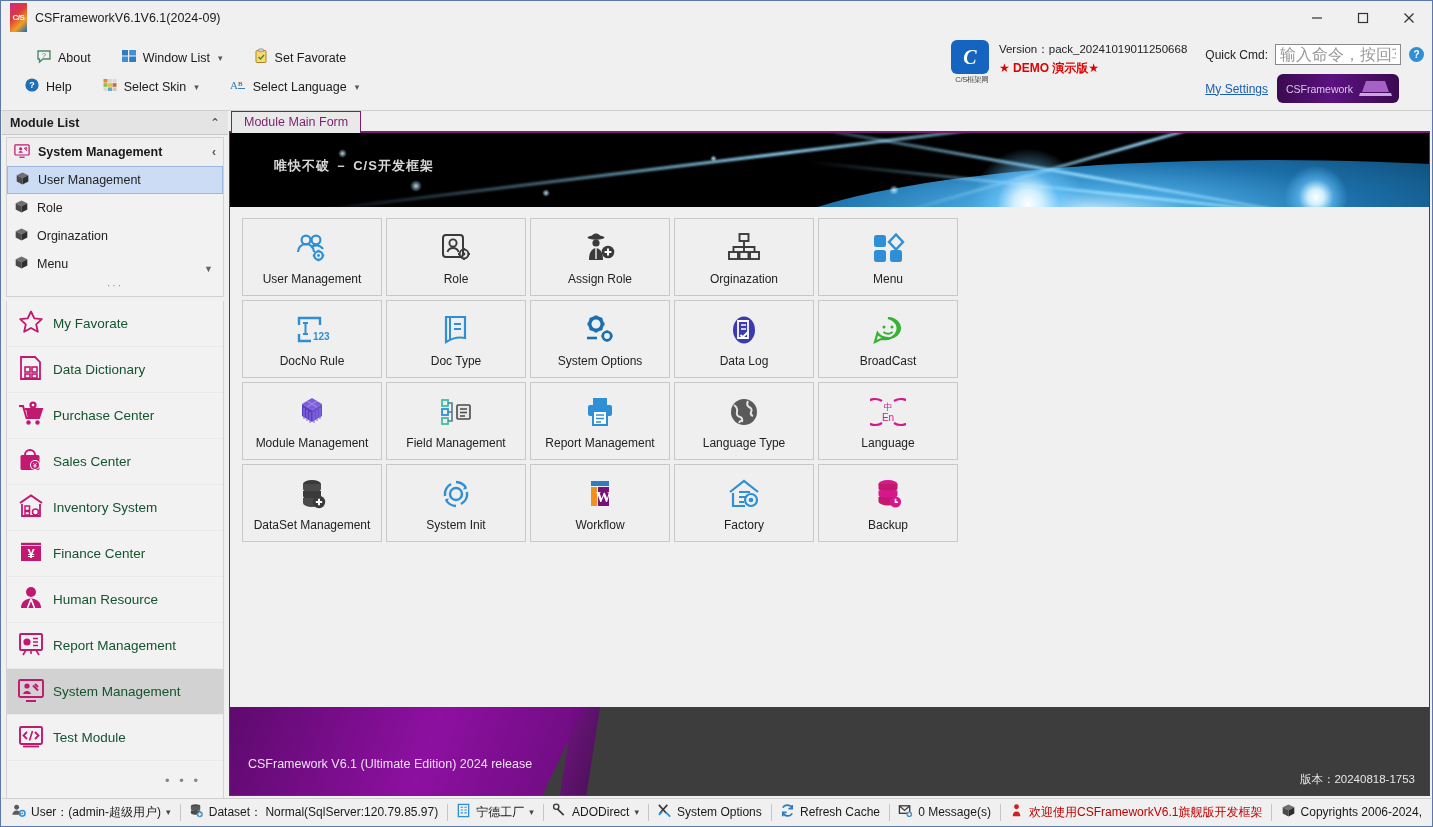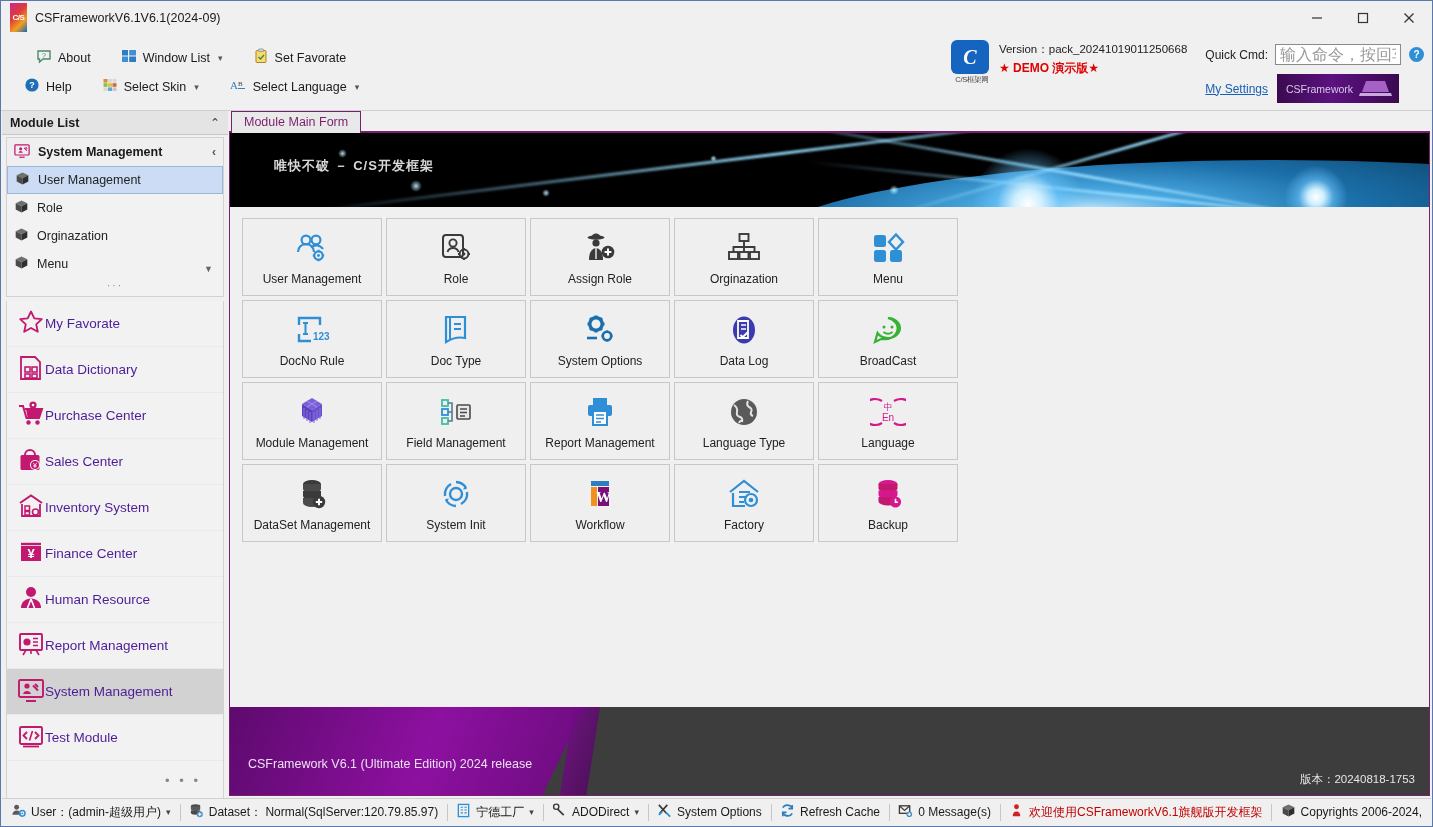--- a/index.html
+++ b/index.html
@@ -86,21 +86,21 @@
   .qc-help {
     width: 15px; height: 15px; border-radius: 50%; background: #2f8fd6;
     color: #fff; font-size: 10px; font-weight: bold;
     display: flex; align-items: center; justify-content: center; margin-left: 8px;
   }
   .qc-row2 { display: flex; align-items: center; margin-top: 9px; }
   .qc-settings { font-size: 12px; color: #1a5fb4; text-decoration: underline; margin-right: 9px; }
   .qc-banner {
     width: 122px; height: 29px; position: relative; overflow: hidden;
     background: linear-gradient(90deg,#3a0a50 0%,#5c1280 45%,#3a0a50 100%);
-    display: flex; align-items: center;
+    display: flex; align-items: center; border-radius: 6px;
   }
   .qc-banner span { color: #d8c8e8; font-size: 10.5px; margin-left: 9px; }
   .qc-banner .lap {
     position: absolute; right: 6px; top: 5px; width: 34px; height: 19px;
   }
 
   
   .sidebar {
     position: absolute; top: 110px; left: 1px; width: 226px; bottom: 30px;
     background: #f0f0f0;
@@ -127,22 +127,22 @@
   .sb-sub.sel { background: #cbdcf4; border: 1px solid #9ab8dd; }
   .sb-more { height: 18px; position: relative; }
   .sb-more .dots {
     position: absolute; left: 50%; transform: translateX(-50%); top: 2px;
     color: #888; letter-spacing: 2px; font-size: 10px;
   }
   .sb-scroll-caret { position: absolute; right: 10px; bottom: 22px; color: #666; font-size: 9px; }
 
   .sb-list { margin: 4px 4px 0 4px; border: 1px solid #d2d2d2; border-top: none; background: #f2f2f2; }
   .sb-item {
-    display: flex; align-items: center; height: 46px; padding: 0 6px 0 10px; gap: 0;
-    font-size: 13.5px; color: #4c1d95; border-bottom: 1px solid #eaeaea;
+    display: flex; align-items: center; height: 46px; padding: 0 6px 0 10px; gap: 8px;
+    font-size: 13.5px; color: #14532d; border-bottom: 1px solid #eaeaea;
   }
   .sb-item.active { background: #d2d2d2; }
   .sb-foot { height: 42px; position: relative; background: #f2f2f2; }
   .sb-foot .dots {
     position: absolute; right: 22px; top: 12px; color: #888; letter-spacing: 3px; font-size: 13px;
   }
 
   
   .main {
     position: absolute; top: 110px; left: 228px; right: 2px; bottom: 30px;

